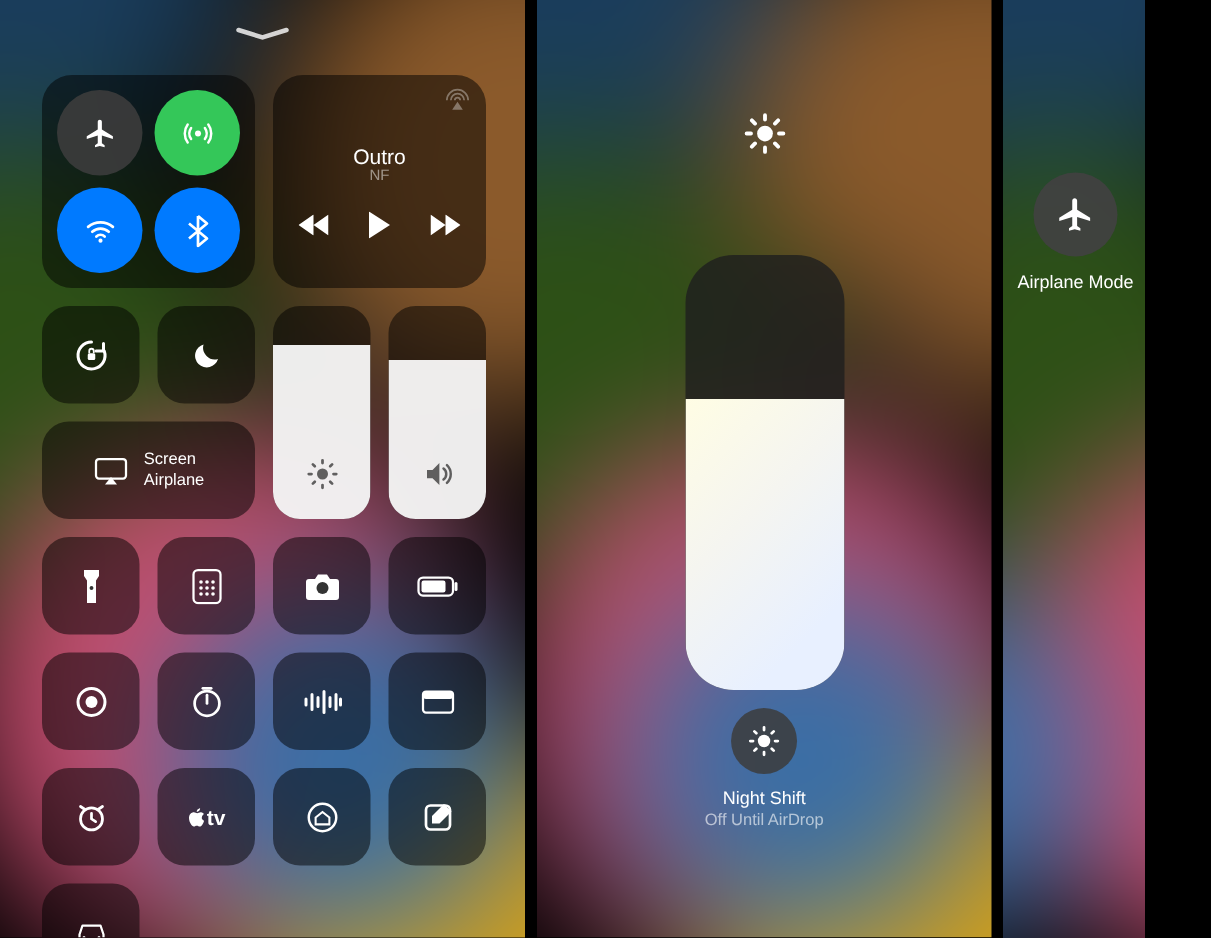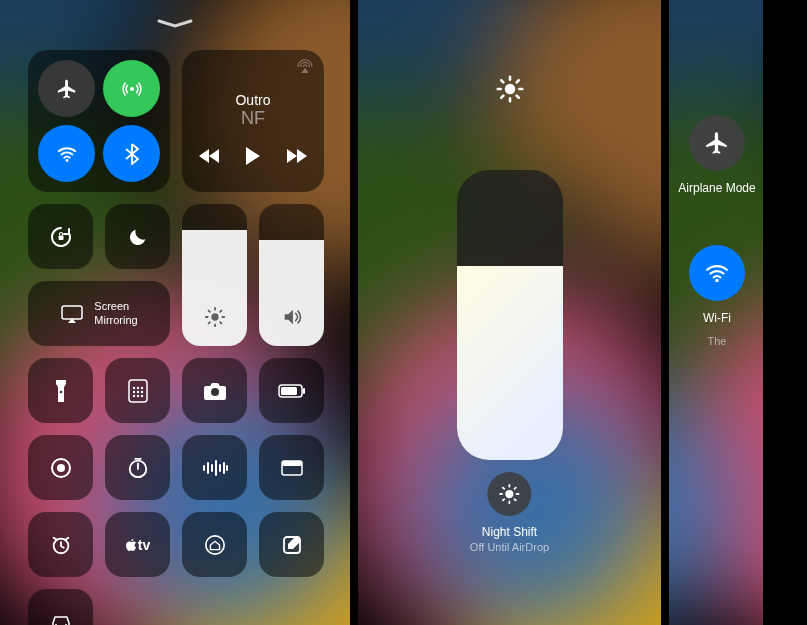--- a/index.html
+++ b/index.html
@@ -80,21 +80,21 @@
   justify-content: center;
   color: #fff;
 }
 .c-off { background: rgba(60,60,60,0.9); }
 .c-green { background: #34c759; }
 .c-blue { background: #007aff; }
 
 .media { flex-direction: column; position: relative; padding: 12px; }
 .media-cast { position: absolute; top: 8px; right: 10px; opacity: 0.35; }
 .media-title { color: #fff; font-size: 14px; font-weight: 500; margin-top:18px;}
-.media-artist { color: rgba(255,255,255,0.5); font-size: 18px; }
+.media-artist { color: rgba(255,255,255,0.5); font-size: 10px; }
 .media-ctrls { display: flex; gap: 26px; align-items: center; margin-top: 18px; }
 .media-ctrls svg { cursor: pointer; }
 
 .slider-tile {
   background: rgba(0,0,0,0.5);
   border-radius: 18px;
   position: relative;
   overflow: hidden;
 }
 .slider-fill {
@@ -280,21 +280,21 @@
             </svg>
         </div>
       </div>
 
       <div class="tile tile-2x1 mirror">
         <svg width="24" height="20" viewBox="0 0 24 20">
             <rect x="2" y="2" width="20" height="13" rx="2" stroke="#fff" stroke-width="1.5" fill="none"></rect>
             <path d="M8 19l4-5 4 5z" fill="#fff"></path>
           </svg>
         <div class="mirror-text" style="white-space:pre-line">Screen
-Mirroring</div>
+Airplane</div>
       </div>
 
       <div class="tile">
           <svg width="14" height="24" viewBox="0 0 14 24">
             <path fill="#fff" d="M2 1h10v4l-2 3v15H4V8L2 5z"></path>
             <circle cx="7" cy="13" r="1.3" fill="#333"></circle>
           </svg>
         </div>
       <div class="tile">
           <svg width="20" height="24" viewBox="0 0 20 24">
@@ -436,25 +436,15 @@
   <div class="content">
     <div class="p3-stack">
       <div class="p3-item">
         <div class="p3-circ p3-off">
           <svg width="26" height="26" viewBox="0 0 24 24">
               <path fill="currentColor" d="M21 16v-2l-8-5V3.5c0-.83-.67-1.5-1.5-1.5S10 2.67 10 3.5V9l-8 5v2l8-2.5V19l-2 1.5V22l3.5-1 3.5 1v-1.5L13 19v-5.5l8 2.5z"></path>
             </svg>
         </div>
         <div class="p3-label">Airplane Mode</div>
       </div>
-      <div class="p3-item">
-        <div class="p3-circ p3-blue">
-          <svg width="26" height="26" viewBox="0 0 24 24">
-              <path d="M3 9a14 14 0 0 1 18 0M6 12.5a9 9 0 0 1 12 0M9 16a4.5 4.5 0 0 1 6 0" stroke="currentColor" stroke-width="2" fill="none" stroke-linecap="round"></path>
-              <circle cx="12" cy="19" r="1.6" fill="currentColor"></circle>
-            </svg>
-        </div>
-        <div class="p3-label">Wi-Fi</div>
-        <div class="p3-sub">The</div>
-      </div>
     </div>
   </div>
 </div>
 
 </body></html>

